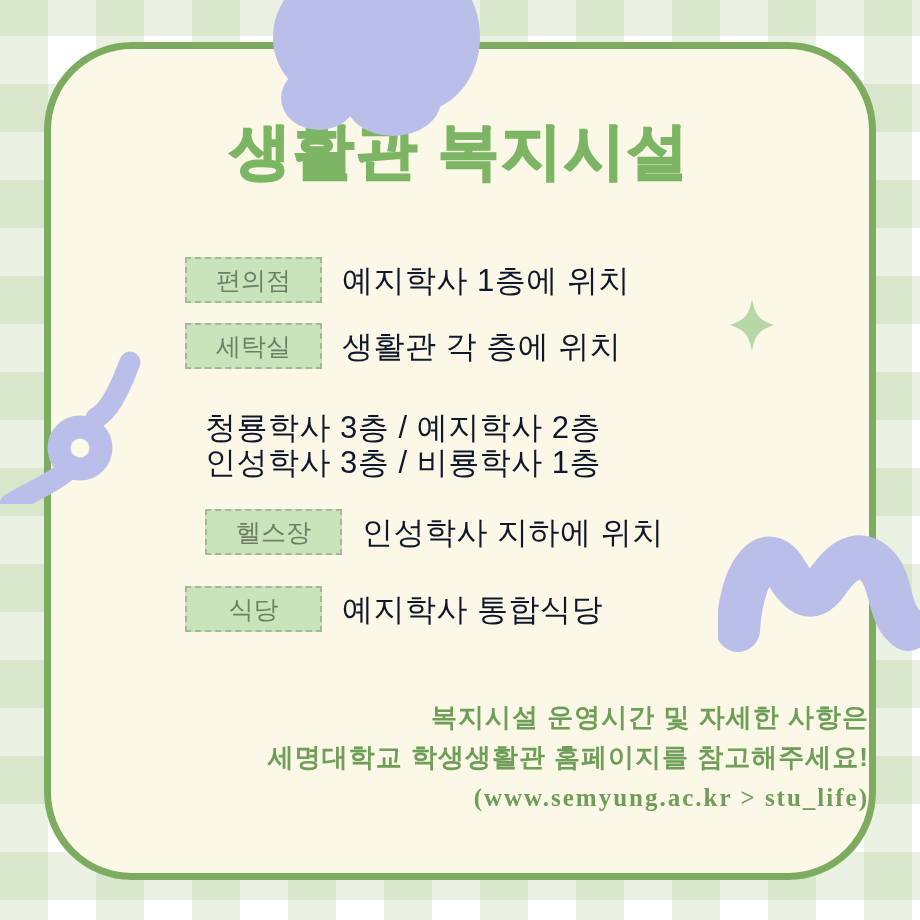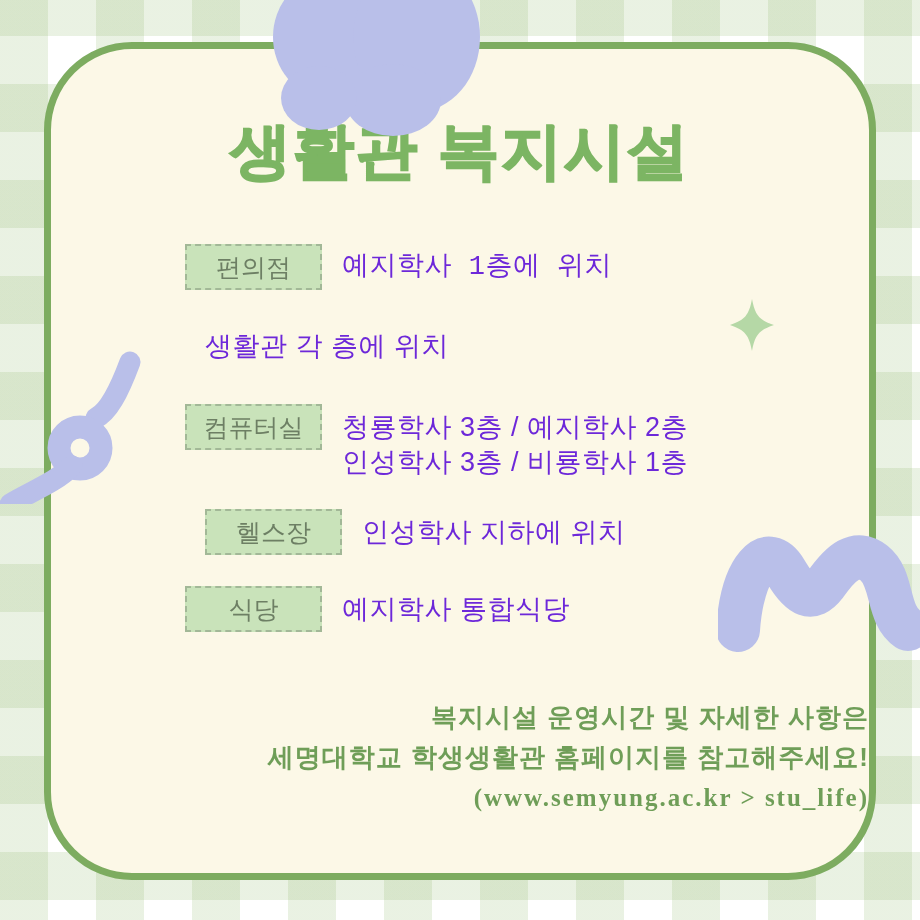--- a/index.html
+++ b/index.html
@@ -33,42 +33,42 @@
     font-size: 61px;
     font-weight: 800;
     letter-spacing: 2px;
     color: #7cb563;
     -webkit-text-stroke: 2px #7cb563;
   }
 
   
   .facility-list { position: absolute; left: 134px; top: 0; width: 640px; height: 100%; }
   .facility-row { position: absolute; display: flex; align-items: flex-start; }
-  .facility-row:nth-child(1) { top: 195px; font-family: Liberation Mono, monospace; }
+  .facility-row:nth-child(1) { top: 208px; }
   .facility-row:nth-child(2) { top: 274px; }
   .facility-row:nth-child(3) { top: 355px; }
   .facility-row:nth-child(4) { top: 460px; margin-left: 20px; }
   .facility-row:nth-child(5) { top: 537px; text-align: right; }
 
   .facility-label {
     flex: 0 0 auto;
     width: 137px; height: 46px;
     background: #c9e3ba;
     border: 2px dashed #a2b897;
     display: flex; align-items: center; justify-content: center;
     font-size: 25px;
     color: #6d7f64;
   }
 
   .facility-desc {
     margin-left: 20px;
     margin-top: 6px;
-    font-size: 27px;
+    font-size: 31px;
     line-height: 35px;
-    color: #6d28d9;
+    color: #0f172a;
     letter-spacing: 0.5px;
     white-space: nowrap;
   }
 
   
   .footer {
     position: absolute;
     left: 0; top: 648px;
     width: 100%;
     text-align: right;
@@ -99,26 +99,26 @@
   <h1 class="title">생활관 복지시설</h1>
 
   <div class="facility-list">
       <div class="facility-row">
         <div class="facility-label">편의점</div>
         <div class="facility-desc">
           <div>예지학사 1층에 위치</div>
         </div>
       </div>
       <div class="facility-row">
+        <div class="facility-label">세탁실</div>
         <div class="facility-desc">
           <div>생활관 각 층에 위치</div>
         </div>
       </div>
       <div class="facility-row">
-        <div class="facility-label">컴퓨터실</div>
         <div class="facility-desc">
           <div>청룡학사 3층 / 예지학사 2층</div>
           <div>인성학사 3층 / 비룡학사 1층</div>
         </div>
       </div>
       <div class="facility-row">
         <div class="facility-label">헬스장</div>
         <div class="facility-desc">
           <div>인성학사 지하에 위치</div>
         </div>

